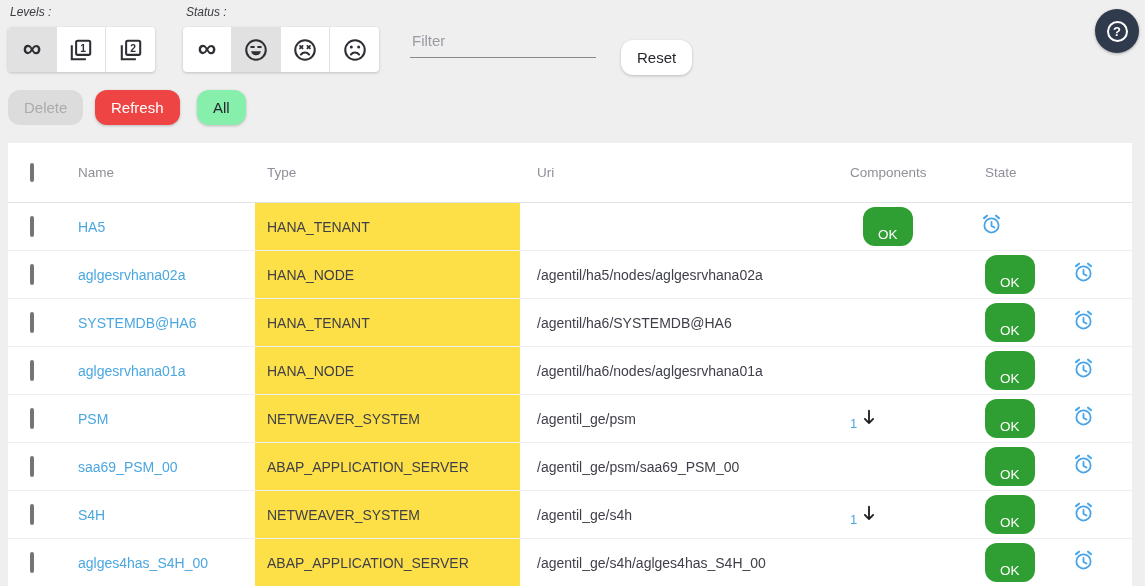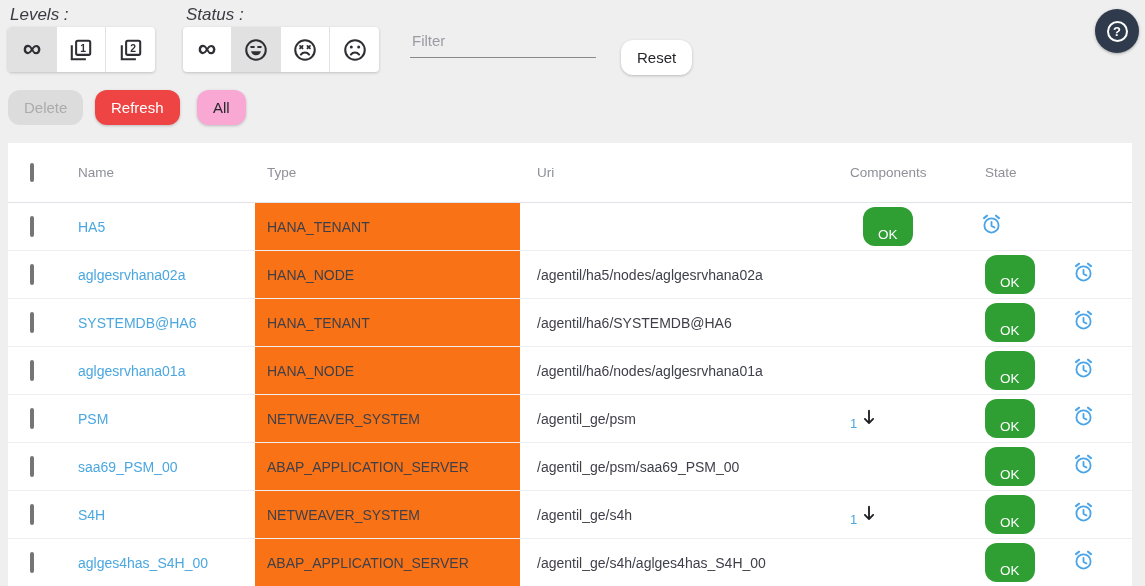--- a/index.html
+++ b/index.html
@@ -9,21 +9,21 @@
     background: #efefef;
     font-family: "Liberation Sans", sans-serif;
     color: #3f3f49;
     overflow: hidden;
   }
 
   
   .group-label {
     position: absolute;
     font-style: italic;
-    font-size: 17px;
+    font-size: 12px;
     color: #3a3a42;
     text-align: center;
   }
   .levels-label { left: 10px; top: 5px; }
   .status-label { left: 186px; top: 5px; }
 
   .btn-group {
     position: absolute;
     top: 27px;
     display: flex;
@@ -65,21 +65,21 @@
     border: none;
     border-radius: 12px;
     font-family: "Liberation Sans", sans-serif;
     font-size: 15px;
     padding: 0 16px;
     cursor: pointer;
   }
   .reset-btn  { left: 621px; top: 40px; background: #fff; color: #26262c; box-shadow: 0 1px 3px rgba(0,0,0,.22); }
   .delete-btn { left: 8px;  top: 90px; background: #dcdcdc; color: #ababab; cursor: default; }
   .refresh-btn{ left: 95px; top: 90px; background: #ef4444; color: #fff; box-shadow: 0 1px 3px rgba(0,0,0,.22); }
-  .all-btn    { left: 197px;top: 90px; background: #f9a8d4; color: #26262c; box-shadow: 0 1px 3px rgba(0,0,0,.22); }
+  .all-btn    { left: 197px;top: 90px; background: #86efac; color: #26262c; box-shadow: 0 1px 3px rgba(0,0,0,.22); }
 
   .help-btn {
     position: absolute;
     right: 6px; top: 9px;
     width: 44px; height: 44px;
     border-radius: 50%;
     background: #2f3b4c;
     display: flex; align-items: center; justify-content: center;
     box-shadow: 0 1px 3px rgba(0,0,0,.3);
     cursor: pointer;
@@ -110,21 +110,21 @@
   }
   .thead {
     height: 60px;
     border-bottom: 1px solid #e2e2e8;
     color: #8f8f99;
     font-size: 13.5px;
   }
   .c-check { padding-left: 22px; }
   .c-name  { padding-left: 8px; }
   .c-type  { padding-left: 12px; align-self: stretch; display: flex; align-items: center; }
-  .trow:not(.thead) .c-type { background: #f97316; }
+  .trow:not(.thead) .c-type { background: #fde047; }
   .c-uri   { padding-left: 17px; }
   .c-comp  { padding-left: 12px; display: flex; align-items: flex-start; }
   .c-state { padding-left: 25px; }
   .c-clock { padding-left: 20px; }
 
   .checkbox {
     width: 17px; height: 17px;
     border: 2px solid #757575;
     border-radius: 2px;
     background: #fff;

